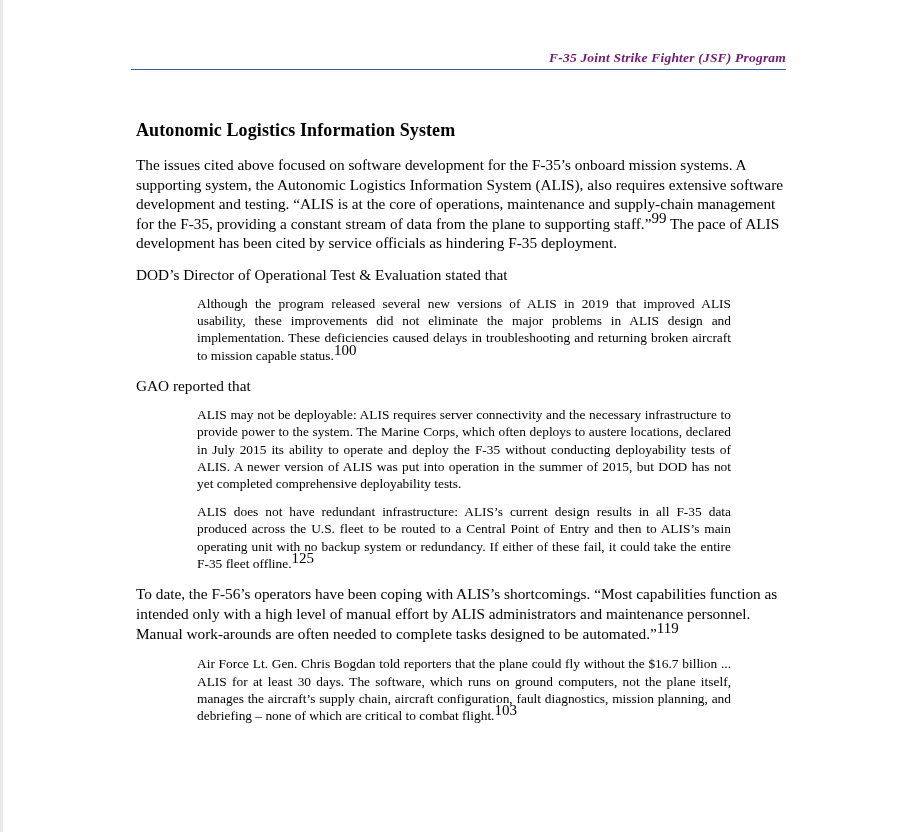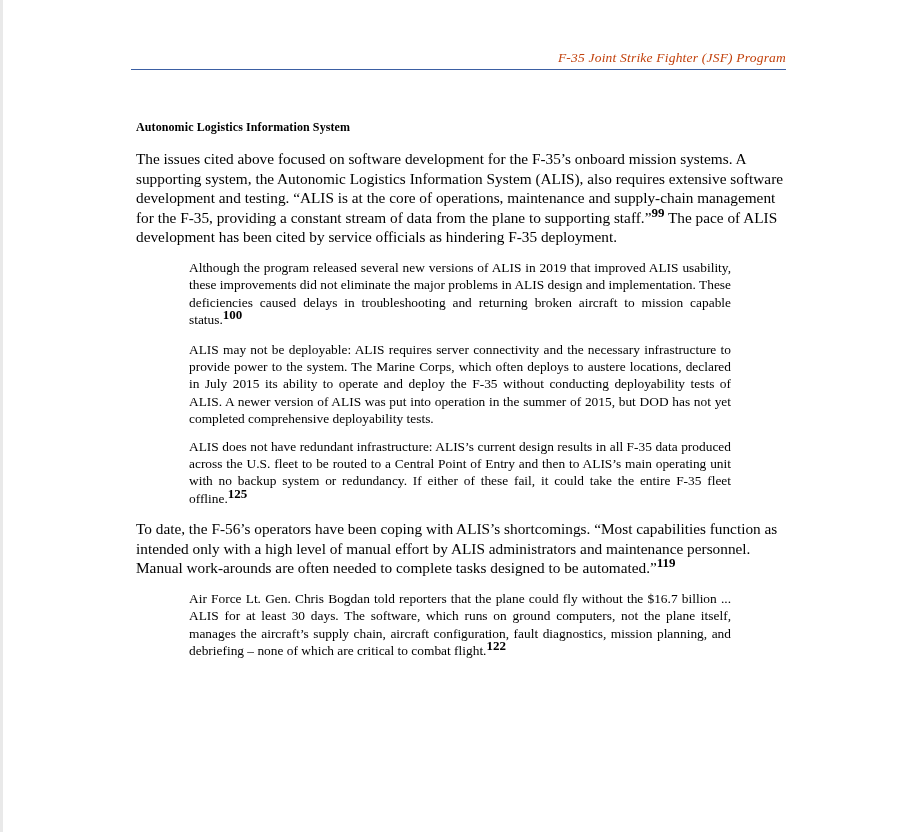--- a/index.html
+++ b/index.html
@@ -33,38 +33,39 @@
   .header {
     position: absolute;
     left: 131px;
     top: 50px;
     width: 655px;
   }
   .header-title {
     font-family: "Liberation Serif", serif;
     font-style: italic;
     font-size: 13.5px;
-    color: #c2410c;
+    color: #701a75;
     text-align: right;
     letter-spacing: 0.2px;
     padding-bottom: 3px;
+    font-weight: bold;
   }
   .header-rule {
     border-bottom: 1.3px solid #3b5fa3;
     width: 100%;
   }
   .content {
     position: absolute;
     left: 136px;
     top: 120px;
     width: 650px;
   }
   h1.section-title {
     font-family: "Liberation Serif", serif;
-    font-size: 12px;
+    font-size: 18px;
     font-weight: bold;
     margin: 0 0 14px 0;
     letter-spacing: 0.1px;
   }
   p.body-para {
     font-size: 15.3px;
     line-height: 19.6px;
     margin: 0 0 12px 0;
     text-align: left;
   }
@@ -74,31 +75,30 @@
     margin: 0 0 10px 0;
   }
   .blockquote {
     margin: 0 0 12px 0;
     padding-left: 53px;
     padding-right: 55px;
   }
   .blockquote p {
     font-size: 13.4px;
     line-height: 17.4px;
-    margin: 0 0 10px 0;
+    margin: 0 0 10px 8px;
     text-align: justify;
   }
   .blockquote p:last-child {
     margin-bottom: 0;
   }
   sup {
-    font-size: 13px;
+    font-size: 15px;
     vertical-align: super;
     line-height: 0;
-    font-weight: bold;
   }
   .tight {
     margin-bottom: 8px;
   }
 </style>
 </head>
 <body>
 
 <div class="page">
 
@@ -108,31 +108,33 @@
     <div class="header-title">F-35 Joint Strike Fighter (JSF) Program</div>
     <div class="header-rule"></div>
   </div>
 
   <div class="content">
 
     <h1 class="section-title">Autonomic Logistics Information System</h1>
 
     <p class="body-para"><span>The issues cited above focused on software development for the F-35’s onboard mission systems. A supporting system, the Autonomic Logistics Information System (ALIS), also requires extensive software development and testing. “ALIS is at the core of operations, maintenance and supply-chain management for the F-35, providing a constant stream of data from the plane to supporting staff.”</span><sup>99</sup><span> The pace of ALIS development has been cited by service officials as hindering F-35 deployment.</span></p>
 
+    <p class="lead-in">DOD’s Director of Operational Test &amp; Evaluation stated that</p>
 
     <div class="blockquote">
       <p><span>Although the program released several new versions of ALIS in 2019 that improved ALIS usability, these improvements did not eliminate the major problems in ALIS design and implementation. These deficiencies caused delays in troubleshooting and returning broken aircraft to mission capable status.</span><sup>100</sup></p>
     </div>
 
+    <p class="lead-in">GAO reported that</p>
 
     <div class="blockquote">
       <p>ALIS may not be deployable: ALIS requires server connectivity and the necessary infrastructure to provide power to the system. The Marine Corps, which often deploys to austere locations, declared in July 2015 its ability to operate and deploy the F-35 without conducting deployability tests of ALIS. A newer version of ALIS was put into operation in the summer of 2015, but DOD has not yet completed comprehensive deployability tests.</p>
       <p><span>ALIS does not have redundant infrastructure: ALIS’s current design results in all F-35 data produced across the U.S. fleet to be routed to a Central Point of Entry and then to ALIS’s main operating unit with no backup system or redundancy. If either of these fail, it could take the entire F-35 fleet offline.</span><sup>125</sup></p>
     </div>
 
     <p class="body-para tight"><span>To date, the F-56’s operators have been coping with ALIS’s shortcomings. “Most capabilities function as intended only with a high level of manual effort by ALIS administrators and maintenance personnel. Manual work-arounds are often needed to complete tasks designed to be automated.”</span><sup>119</sup></p>
 
     <div class="blockquote">
-      <p><span>Air Force Lt. Gen. Chris Bogdan told reporters that the plane could fly without the $16.7 billion ... ALIS for at least 30 days. The software, which runs on ground computers, not the plane itself, manages the aircraft’s supply chain, aircraft configuration, fault diagnostics, mission planning, and debriefing – none of which are critical to combat flight.</span><sup>122</sup></p>
+      <p><span>Air Force Lt. Gen. Chris Bogdan told reporters that the plane could fly without the $16.7 billion ... ALIS for at least 30 days. The software, which runs on ground computers, not the plane itself, manages the aircraft’s supply chain, aircraft configuration, fault diagnostics, mission planning, and debriefing – none of which are critical to combat flight.</span><sup>103</sup></p>
     </div>
 
   </div>
 </div>
 
 </body></html>

